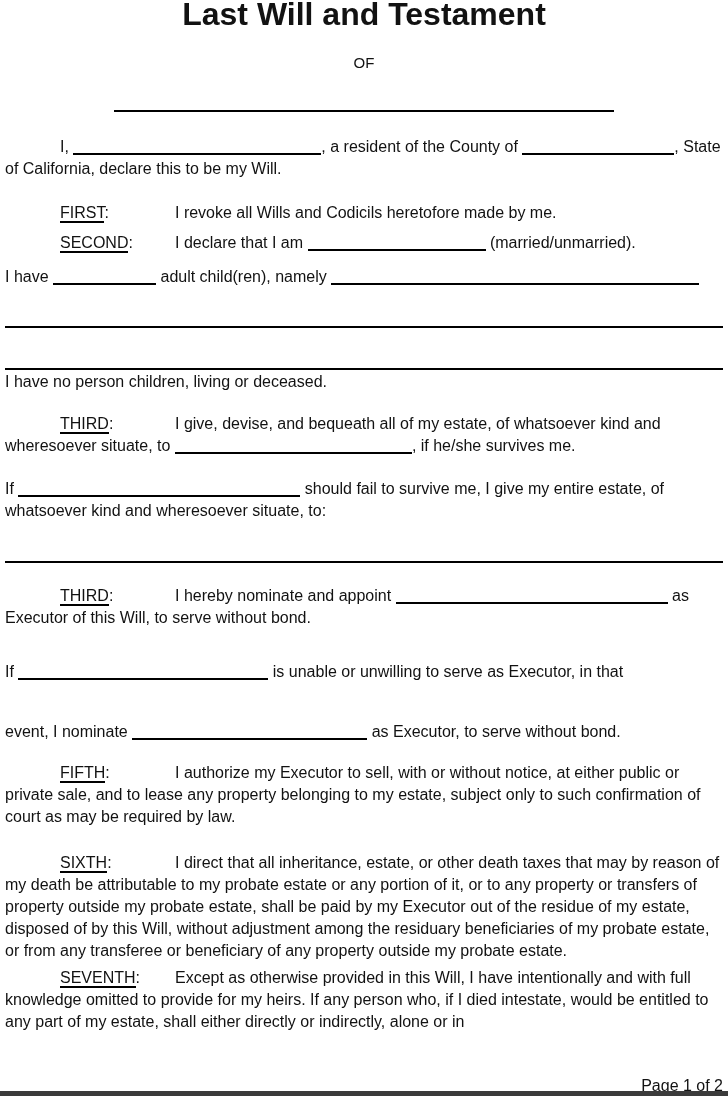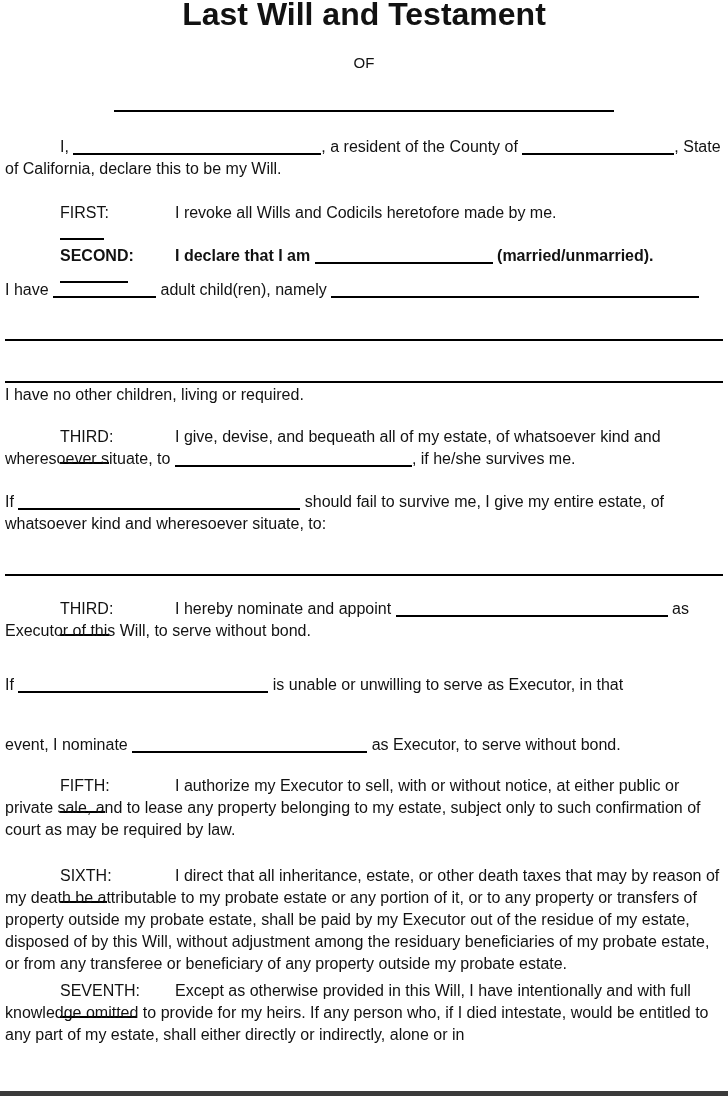--- a/index.html
+++ b/index.html
@@ -45,24 +45,24 @@
   .rule3 { margin-top: 39px; }
   .p-intro { margin-top: 24px; text-indent: 55px; }
   .clause { text-indent: 55px; }
   .label-cell {
     display: inline-block;
     width: 115px;
     text-indent: 0;
   }
   .clause-word {
     border-bottom: 2px solid #000;
-    padding-bottom: 17px;
+    padding-bottom: 0px;
   }
   .m-first   { margin-top: 22px; }
-  .m-second  { margin-top: 21px; font-weight: bold; }
+  .m-second  { margin-top: 8px; }
   .m-children{ margin-top: 12px; }
   .m-noother { margin-top: 1px; }
   .m-third   { margin-top: 20px; }
   .m-if1     { margin-top: 21px; }
   .m-fourth  { margin-top: 22px; }
   .m-if2     { margin-top: 32px; }
   .m-event   { margin-top: 38px; }
   .m-fifth   { margin-top: 19px; }
   .m-sixth   { margin-top: 24px; }
   .m-seventh { margin-top: 5px; }
@@ -97,21 +97,21 @@
 
 <p class="clause m-first"><span class="label-cell"><span class="clause-word">FIRST</span>:</span><span>I revoke all Wills and Codicils heretofore made by me.</span></p>
 
 <p class="clause m-second"><span class="label-cell"><span class="clause-word">SECOND</span>:</span><span>I declare that I am <span class="blank" style="width: 178px;"></span> (married/unmarried).</span></p>
 
 <p class="m-children">I have <span class="blank" style="width: 103px;"></span> adult child(ren), namely <span class="blank" style="width: 368px;"></span></p>
 
 <div class="rule rule1"></div>
 <div class="rule rule2"></div>
 
-<p class="m-noother">I have no other children, living or required.</p>
+<p class="m-noother">I have no person children, living or deceased.</p>
 
 <p class="clause m-third"><span class="label-cell"><span class="clause-word">THIRD</span>:</span><span>I give, devise, and bequeath all of my estate, of whatsoever kind and wheresoever situate, to <span class="blank" style="width: 237px;"></span>, if he/she survives me.</span></p>
 
 <p class="m-if1">If <span class="blank" style="width: 282px;"></span> should fail to survive me, I give my entire estate, of whatsoever kind and wheresoever situate, to:</p>
 
 <div class="rule rule3"></div>
 
 <p class="clause m-fourth"><span class="label-cell"><span class="clause-word">THIRD</span>:</span><span>I hereby nominate and appoint <span class="blank" style="width: 272px;"></span> as Executor of this Will, to serve without bond.</span></p>
 
 <p class="m-if2">If <span class="blank" style="width: 250px;"></span> is unable or unwilling to serve as Executor, in that</p>

